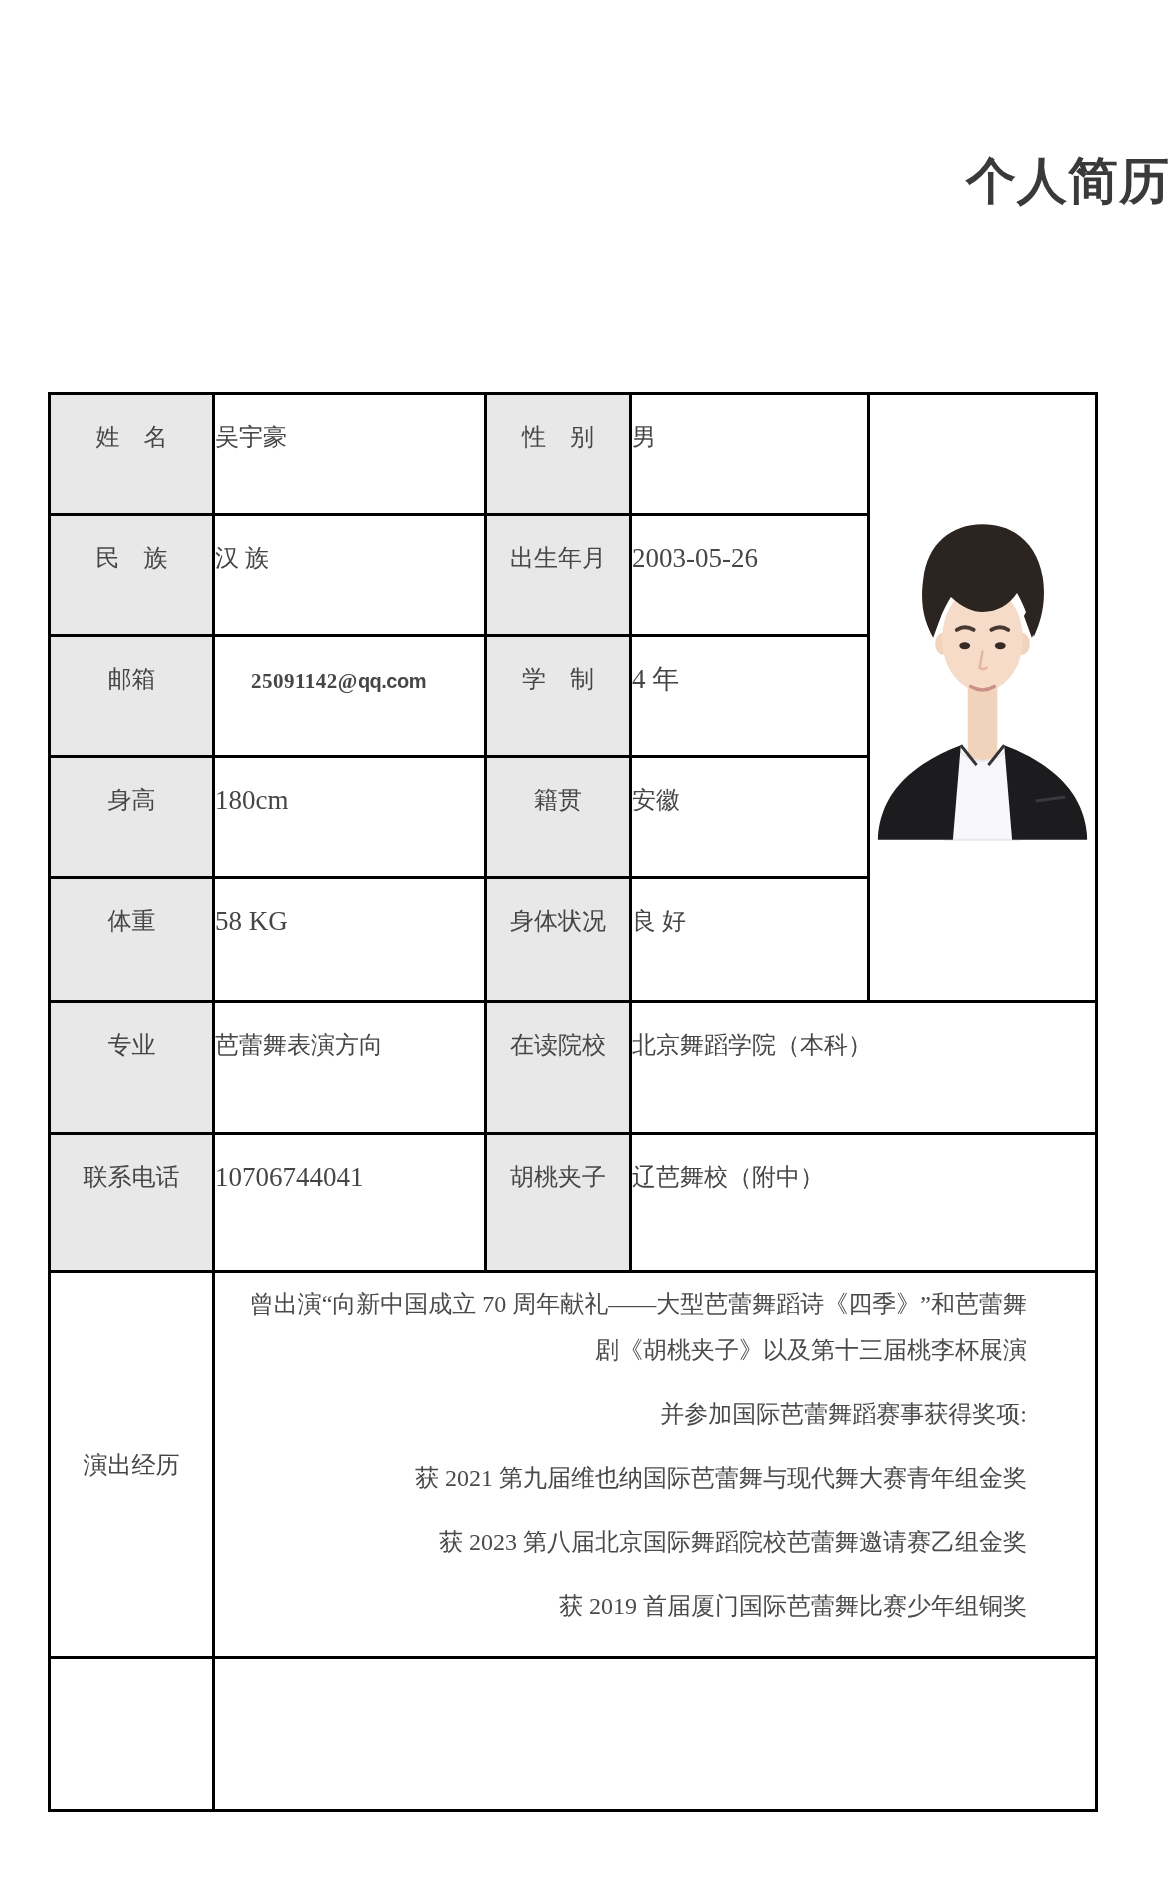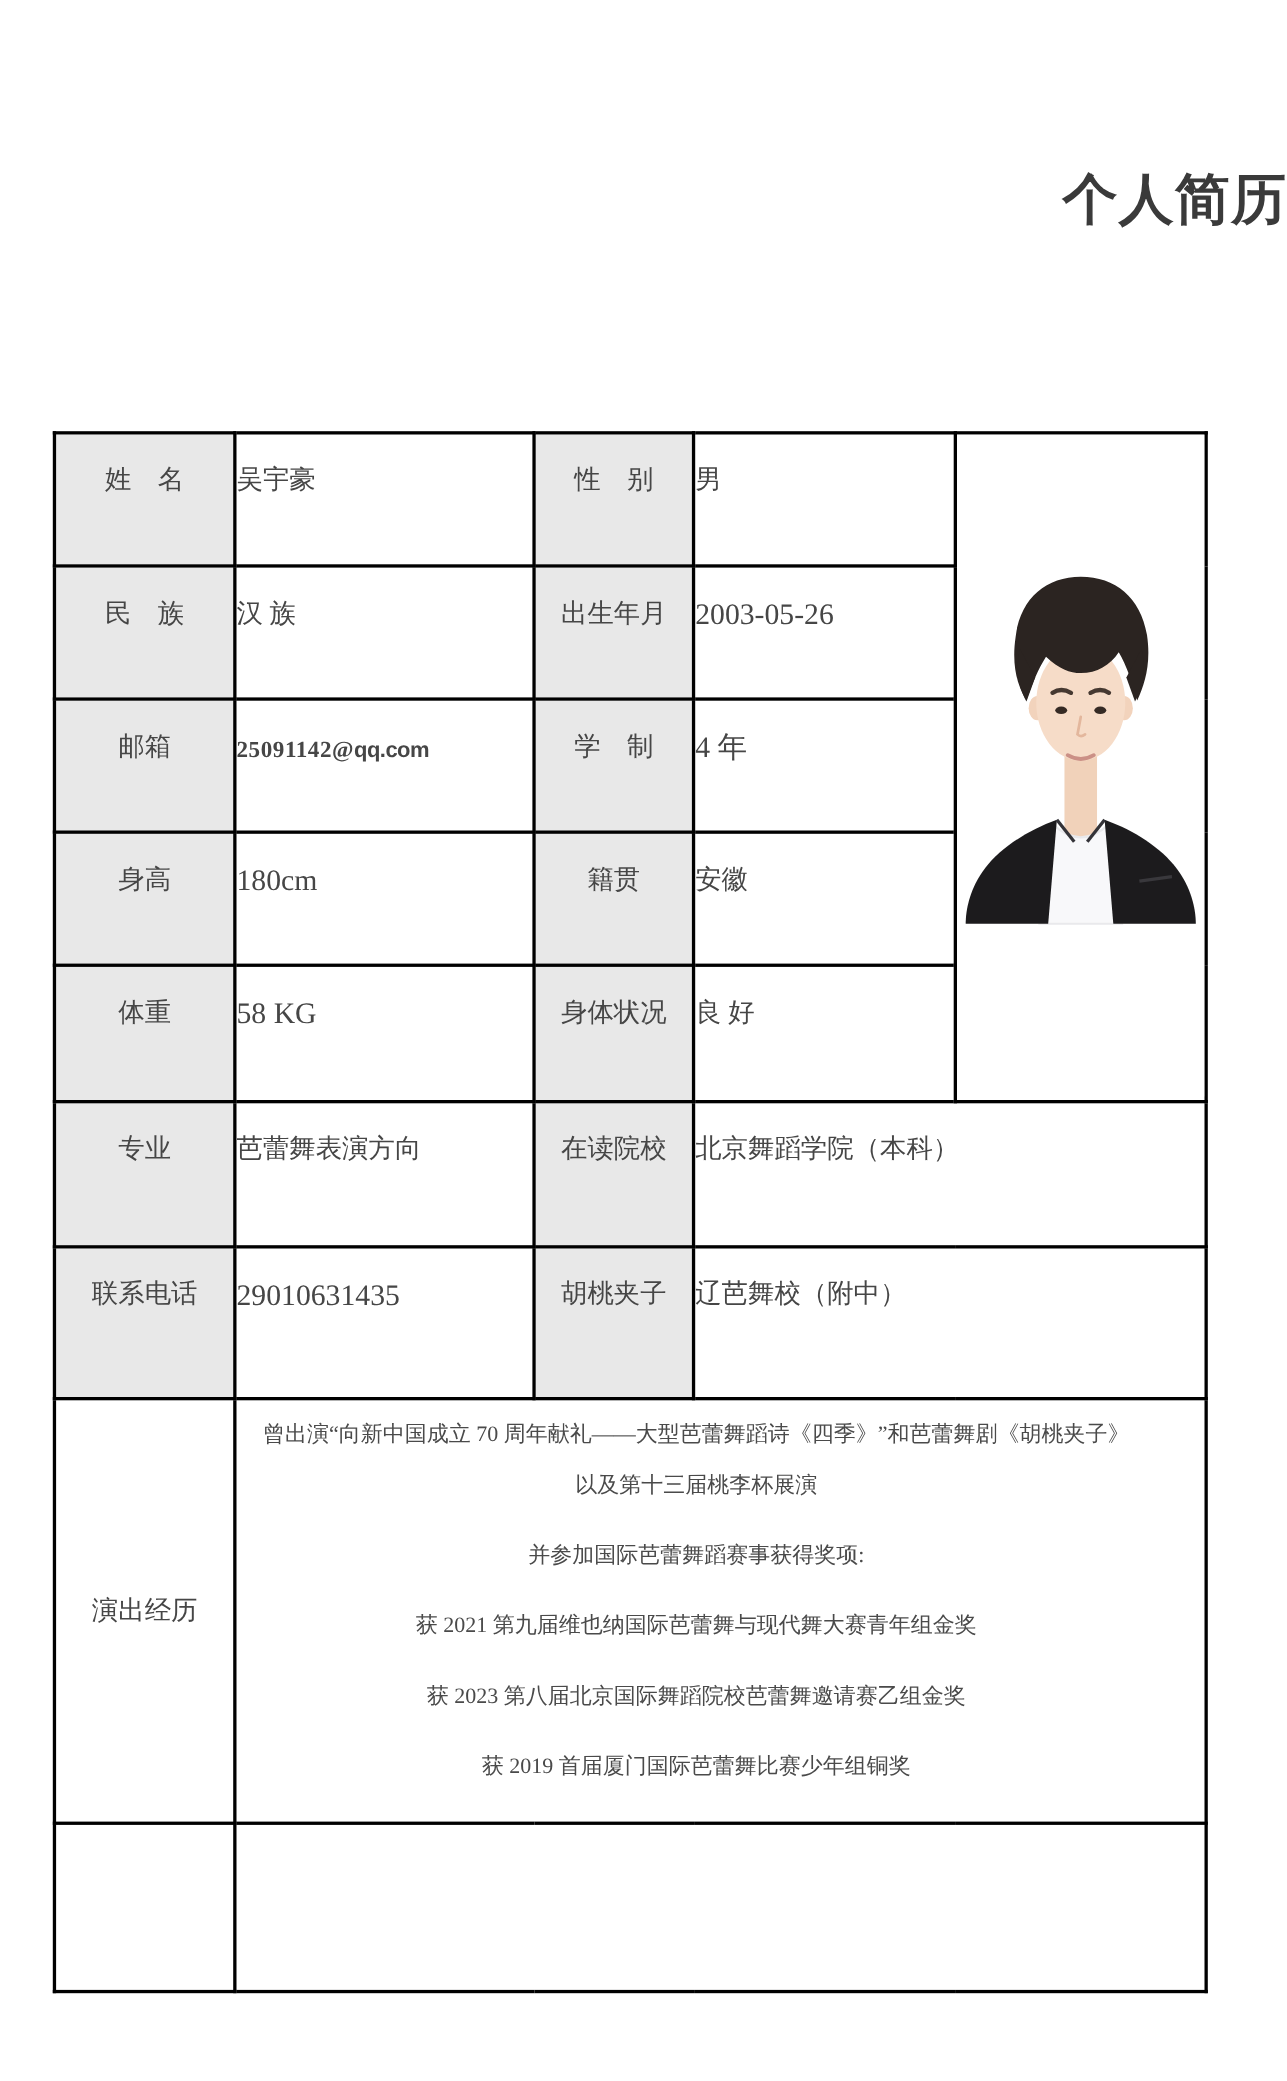--- a/index.html
+++ b/index.html
@@ -42,40 +42,40 @@
   tr.r7  { height:138px; }
   tr.r8  { height:386px; }
   tr.r9  { height:153px; }
   td.val-num {
     font-family:"Liberation Serif", sans-serif;
     font-size:27px;
   }
   td.val-cn { font-family:Liberation Serif, serif; }
   .email-prefix {
     font-family:"Liberation Serif", serif;
-    font-weight:bold; font-size:21px; letter-spacing:0.5px;
+    font-weight:bold; font-size:21px; letter-spacing:0.5px;margin-left:36px;
   }
   .email-domain {
     font-family:"Liberation Sans", sans-serif;
     font-weight:800; font-size:20px; letter-spacing:-0.5px;margin-top:39px;
   }
   td.photo-cell {
     padding:0; background:#ffffff; vertical-align:top;
   }
   .photo-svg { display:block; width:100%; height:602px; }
   th.exp-lbl {
     background:#ffffff !important;
     vertical-align:middle; padding-top:0;
   }
   td.exp-body {
-    text-align:center;
+    text-align:right;
     vertical-align:top;
     padding:8px 68px 0 24px;
     font-family:"Liberation Serif", sans-serif;
-    font-size:20px;
+    font-size:24px;
   }
   td.exp-body p { margin:0 0 18px 0; line-height:46px; color:#4a4a4a; }
   td.empty-cell { background:#ffffff; }
 </style>
 </head>
 <body>
 
 <div class="page-title">个人简历</div>
 
 <table class="resume">
@@ -163,21 +163,21 @@
 
   <tr class="r6">
     <th class="lbl">专业</th>
     <td class="val-cn">芭蕾舞表演方向</td>
     <th class="lbl">在读院校</th>
     <td class="val-cn" colspan="2">北京舞蹈学院（本科）</td>
   </tr>
 
   <tr class="r7">
     <th class="lbl">联系电话</th>
-    <td class="val-num">29010631435</td>
+    <td class="val-num">10706744041</td>
     <th class="lbl">胡桃夹子</th>
     <td class="val-cn" colspan="2">辽芭舞校（附中）</td>
   </tr>
 
   <tr class="r8">
     <th class="exp-lbl">演出经历</th>
     <td class="exp-body" colspan="4">
       <p>曾出演“向新中国成立 70 周年献礼——大型芭蕾舞蹈诗《四季》”和芭蕾舞剧《胡桃夹子》以及第十三届桃李杯展演</p>
       <p>并参加国际芭蕾舞蹈赛事获得奖项:</p>
       <p>获 2021 第九届维也纳国际芭蕾舞与现代舞大赛青年组金奖</p>

